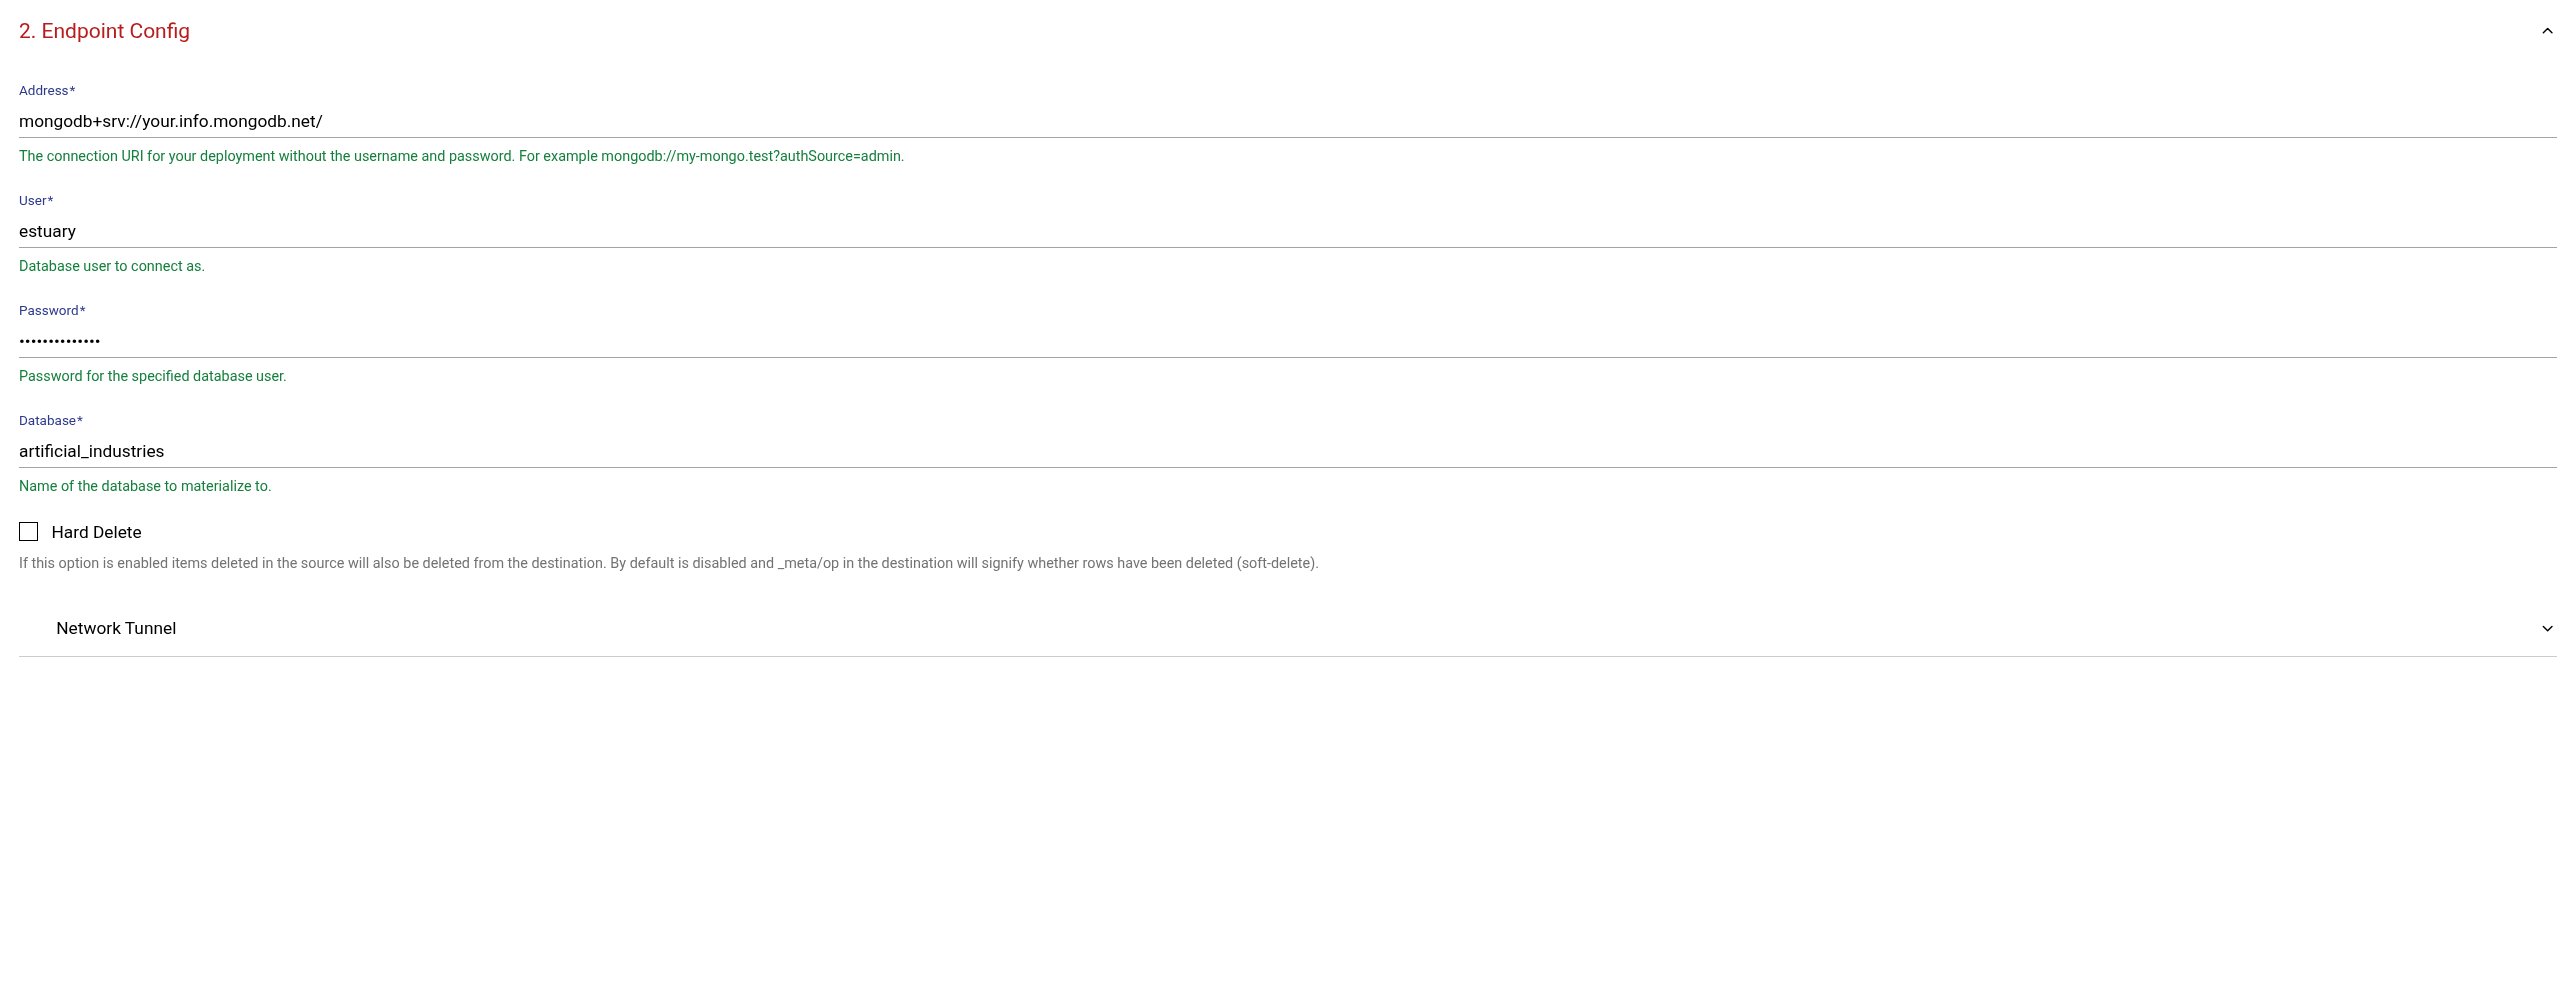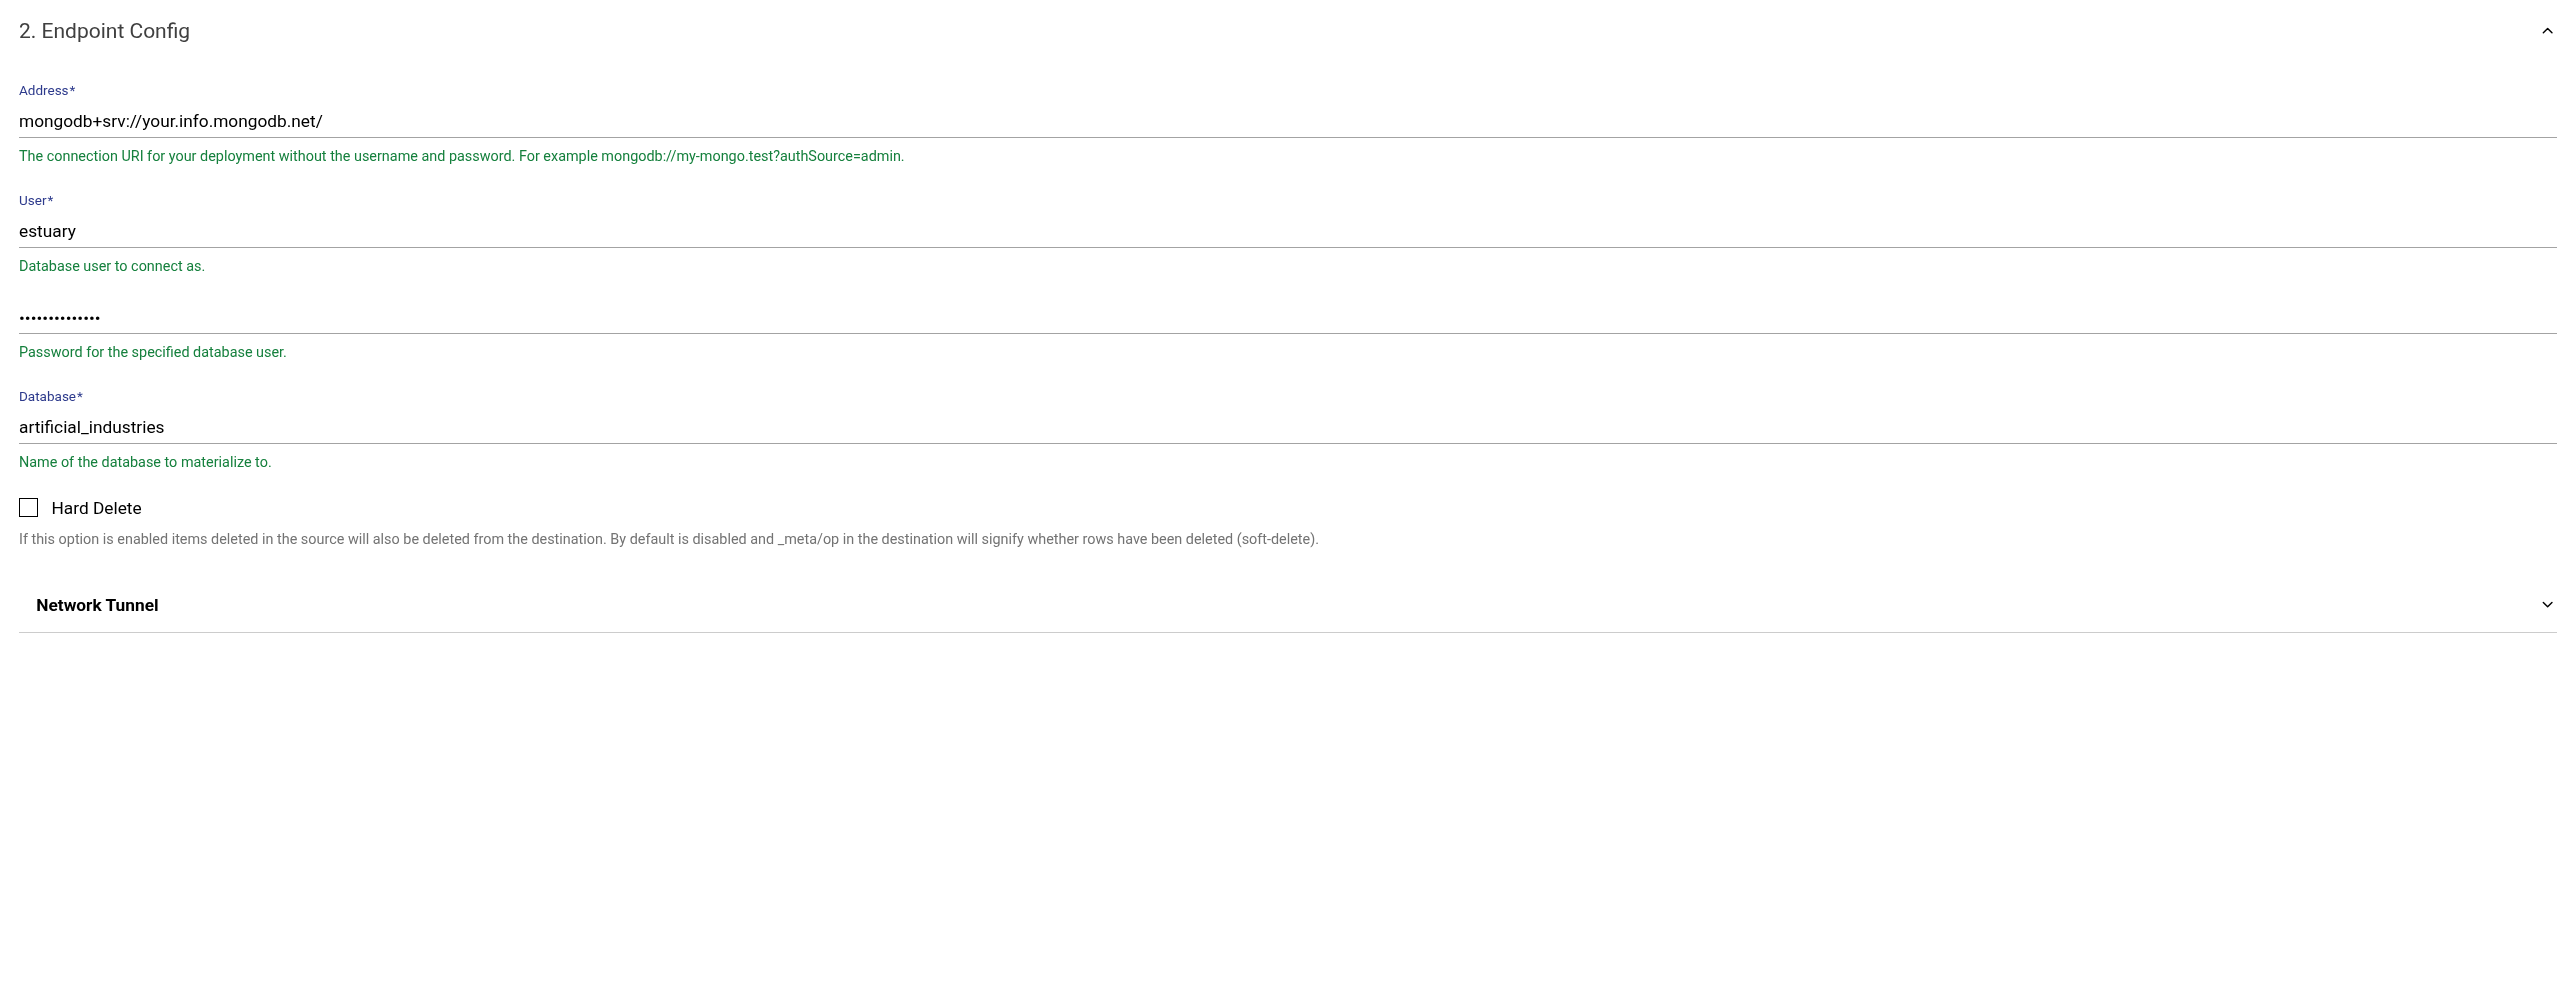--- a/index.html
+++ b/index.html
@@ -17,21 +17,21 @@
     .section-header {
       display: flex;
       justify-content: space-between;
       align-items: center;
       margin-bottom: 39px;
       cursor: pointer;
     }
     .section-title {
       font-size: 21px;
       font-weight: 400;
-      color: #404040;
+      color: #b91c1c;
     }
     .chevron {
       width: 19px;
       height: 19px;
       display: flex;
       align-items: center;
       justify-content: center;
     }
     .chevron svg {
       width: 17.3px;
@@ -94,21 +94,22 @@
       border-bottom: 1px solid #ccc;
       padding: 17.3px 0 17.3px 17.3px;
       display: flex;
       justify-content: space-between;
       align-items: center;
       cursor: pointer;
     }
     .subsection-title {
       font-size: 17.3px;
       color: #000;
-      font-weight: 700;
+      font-weight: 400;
+      margin-left: 20px;
     }
   </style>
 </head>
 <body>
 
 <div class="section-header">
   <h2 class="section-title">2. Endpoint Config</h2>
   <span class="chevron">
     <svg viewBox="0 0 24 24" fill="none" stroke="#000" stroke-width="2" stroke-linecap="round" stroke-linejoin="round">
       <polyline points="18 15 12 9 6 15"></polyline>
@@ -126,20 +127,23 @@
 
 <div class="field-group">
   <label class="field-label">
     <span>User</span><span class="asterisk">*</span>
   </label>
   <input type="text" class="field-input" value="estuary" style="">
   <div class="field-help">Database user to connect as.</div>
 </div>
 
 <div class="field-group">
+  <label class="field-label">
+    <span>Password</span><span class="asterisk">*</span>
+  </label>
   <input type="password" class="field-input" value="••••••••••••••" style="">
   <div class="field-help">Password for the specified database user.</div>
 </div>
 
 <div class="field-group">
   <label class="field-label">
     <span>Database</span><span class="asterisk">*</span>
   </label>
   <input type="text" class="field-input" value="artificial_industries" style="">
   <div class="field-help">Name of the database to materialize to.</div>

